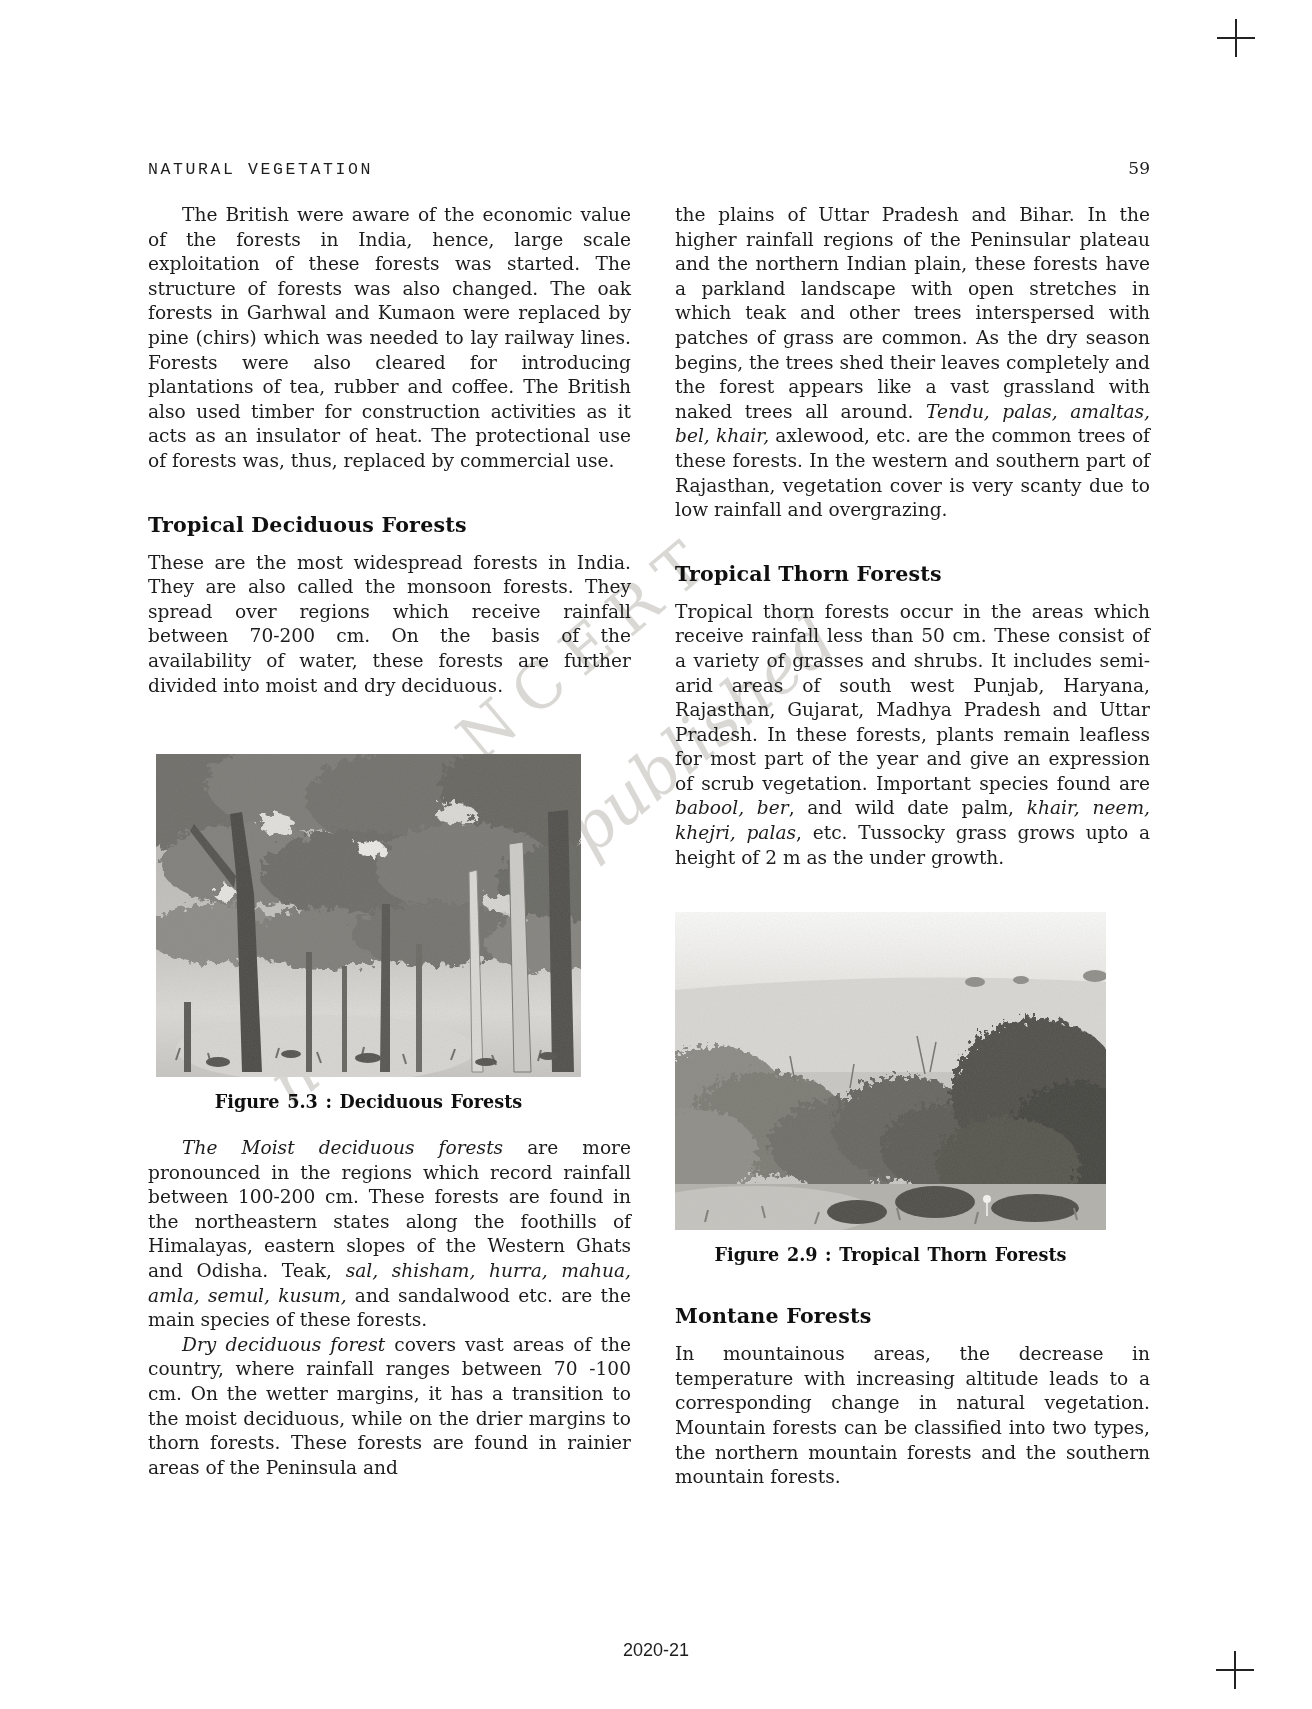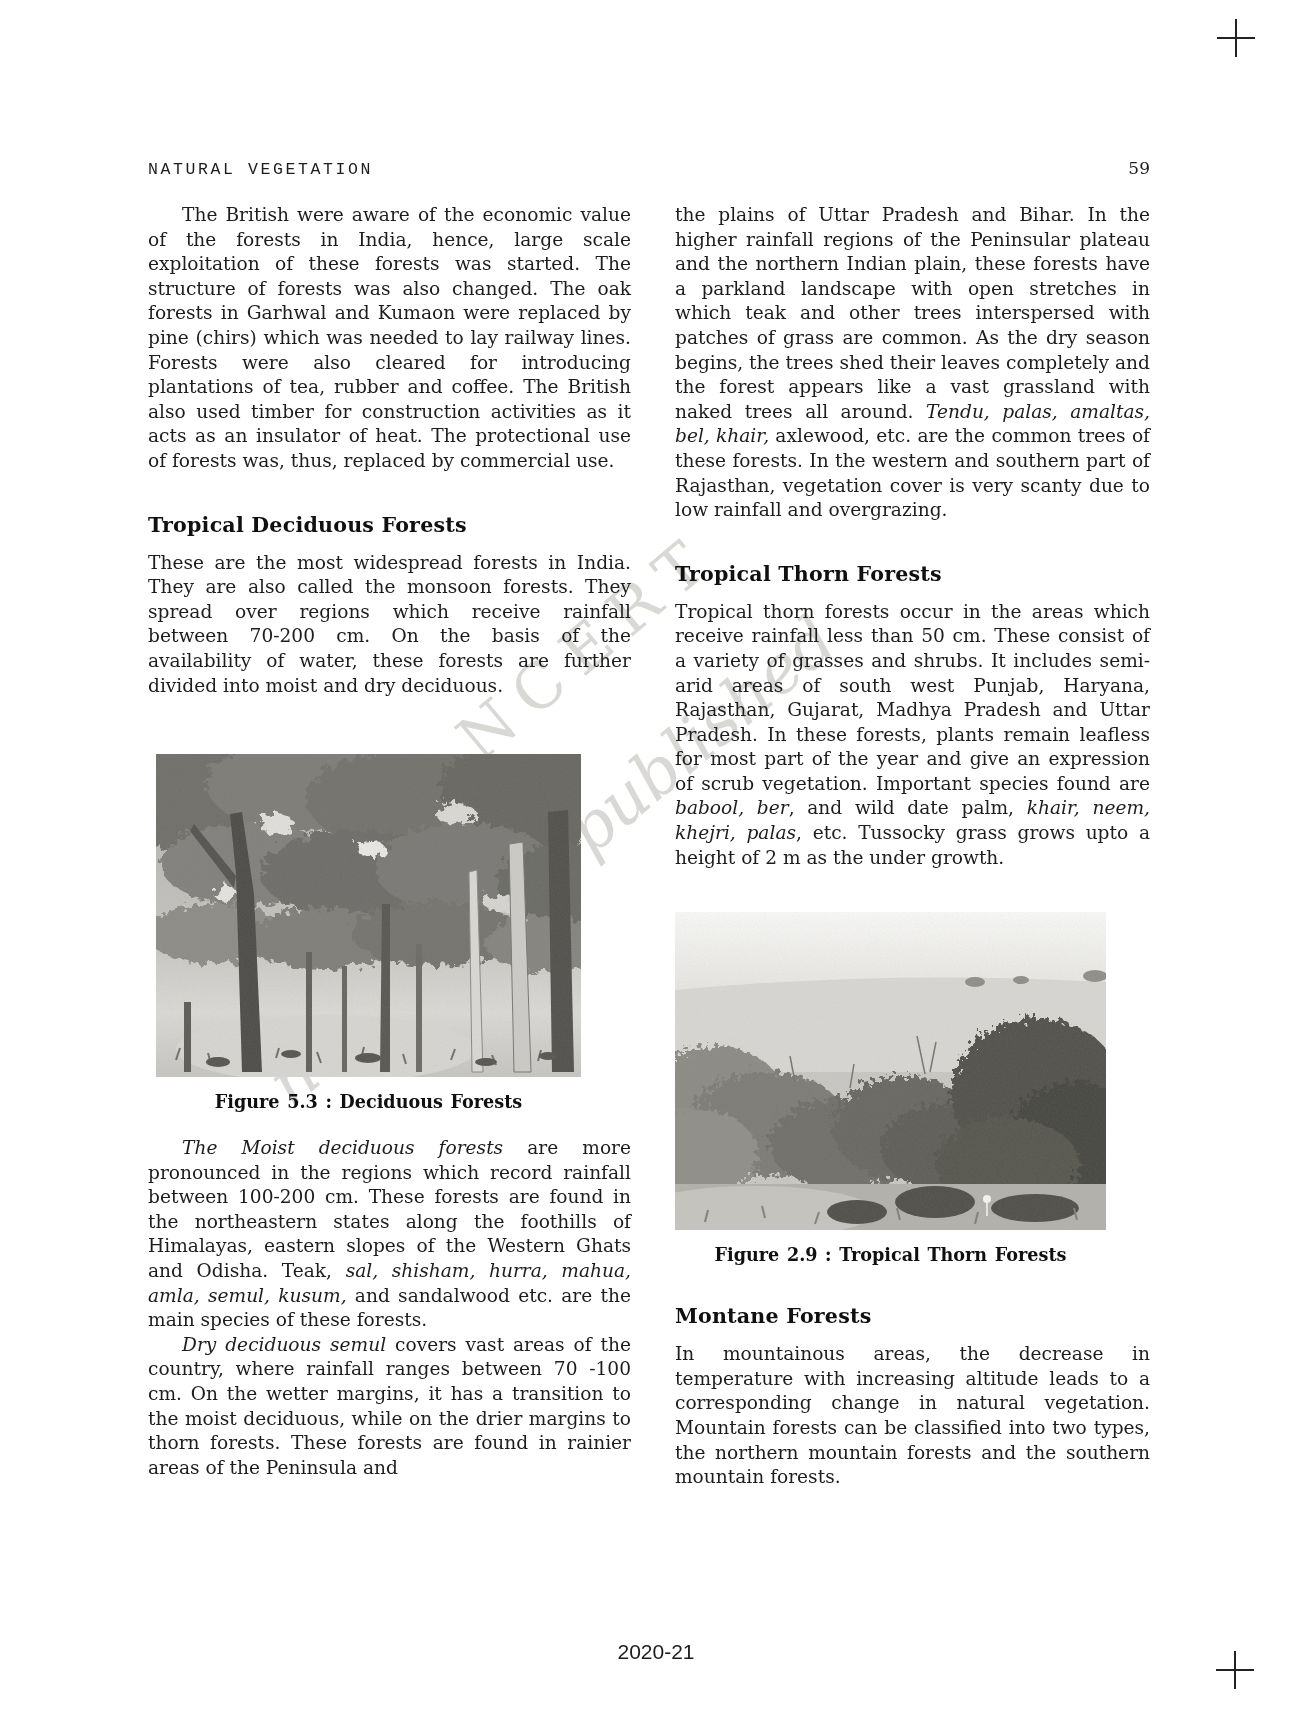--- a/index.html
+++ b/index.html
@@ -58,21 +58,21 @@
   figcaption{
     text-align:center; font-weight:bold; font-size:17.6px; color:#101010;
     margin-top:14px; word-spacing:1.5px;
   }
   .photo{ display:block; }
   .after-fig{ margin-top:24px !important; }
   .mt0{ margin-top:0 !important; }
 
   .footer{
     position:absolute; left:0; top:1640px; width:1312px; text-align:center;
-    font-family:"Liberation Sans", sans-serif; font-size:21px; color:#1d1d1d; z-index:2;
+    font-family:"Liberation Sans", sans-serif; font-size:18px; color:#1d1d1d; z-index:2;
   }
 </style>
 </head>
 <body>
 
 <div class="page">
 
   <div class="crop tr"></div>
   <div class="crop br"></div>
 
@@ -164,21 +164,21 @@
             <ellipse cx="330" cy="308" rx="11" ry="4"></ellipse>
             <ellipse cx="392" cy="302" rx="9" ry="4"></ellipse>
           </g>
           <rect width="425" height="323" filter="url(#grain53)" opacity="0.3"></rect>
         </svg>
         <figcaption>Figure 5.3 : Deciduous Forests</figcaption>
       </figure>
 
       <p class="indent after-fig"><i>The Moist deciduous forests</i> are more pronounced in the regions which record rainfall between 100-200 cm. These forests are found in the northeastern states along the foothills of Himalayas, eastern slopes of the Western Ghats and Odisha. Teak, <i>sal, shisham, hurra, mahua, amla, semul, kusum,</i> and sandalwood etc. are the main species of these forests.</p>
 
-      <p class="indent"><i>Dry deciduous semul</i> covers vast areas of the country, where rainfall ranges between 70 -100 cm. On the wetter margins, it has a transition to the moist deciduous, while on the drier margins to thorn forests. These forests are found in rainier areas of the Peninsula and</p>
+      <p class="indent"><i>Dry deciduous forest</i> covers vast areas of the country, where rainfall ranges between 70 -100 cm. On the wetter margins, it has a transition to the moist deciduous, while on the drier margins to thorn forests. These forests are found in rainier areas of the Peninsula and</p>
     </div>
 
     <div class="col col-right">
       <p>the plains of Uttar Pradesh and Bihar. In the higher rainfall regions of the Peninsular plateau and the northern Indian plain, these forests have a parkland landscape with open stretches in which teak and other trees interspersed with patches of grass are common. As the dry season begins, the trees shed their leaves completely and the forest appears like a vast grassland with naked trees all around. <i>Tendu, palas, amaltas, bel, khair,</i> axlewood, etc.  are the common trees of these forests. In the western and southern part of Rajasthan, vegetation cover is very scanty due to low rainfall and overgrazing.</p>
 
       <h2 class="sec">Tropical Thorn Forests</h2>
 
       <p>Tropical thorn forests occur in the areas which receive rainfall less than 50 cm. These consist of a variety of grasses and shrubs. It includes semi-arid areas of south west Punjab, Haryana, Rajasthan, Gujarat, Madhya Pradesh and Uttar Pradesh. In these forests, plants remain leafless for most part of the year and give an expression of scrub vegetation. Important species found are <i>babool, ber</i>, and wild date palm, <i>khair, neem, khejri, palas</i>, etc. Tussocky grass grows upto a height of 2 m as the under growth.</p>
 
       <figure class="fig54">

